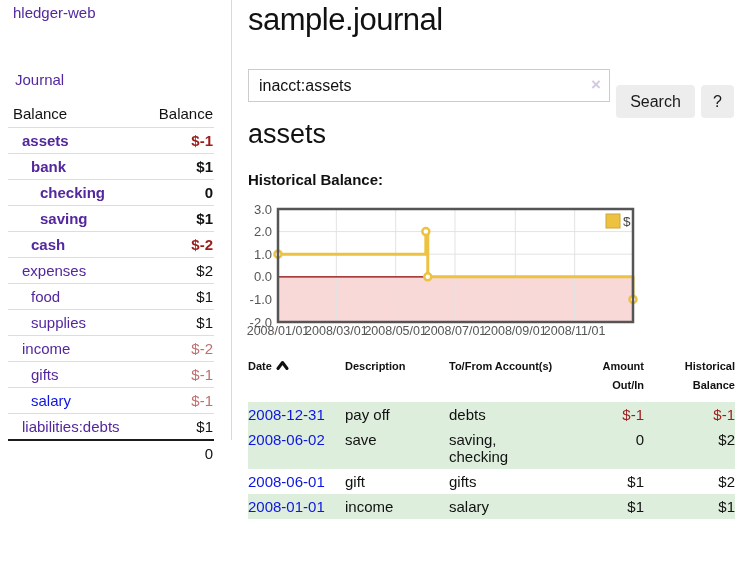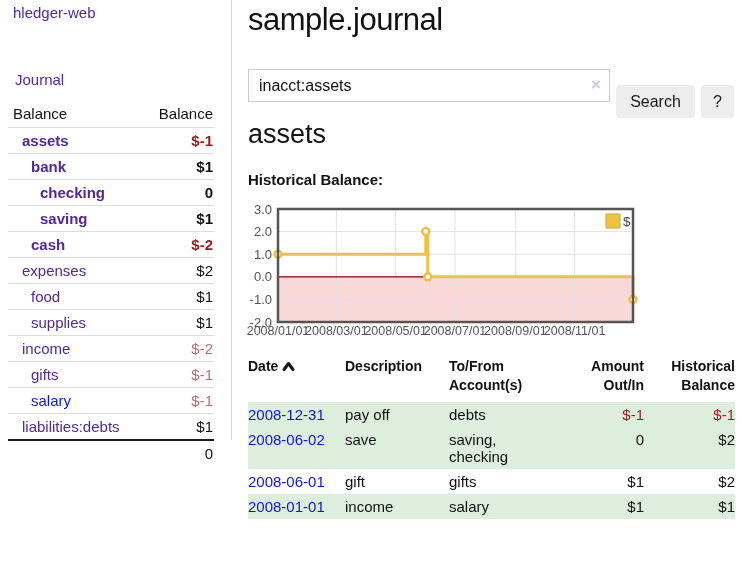--- a/index.html
+++ b/index.html
@@ -52,21 +52,21 @@
 
   
   table.register { position: absolute; left: 0; top: 355px; width: 487px;
     border-collapse: collapse; table-layout: fixed; font-size: 15px; }
   table.register col.c-date { width: 97px; }
   table.register col.c-desc { width: 104px; }
   table.register col.c-acct { width: 120px; }
   table.register col.c-amt  { width: 75px; }
   table.register col.c-hist { width: 91px; }
   table.register th { text-align: left; vertical-align: top; padding: 2px 0 7px 0;
-    font-size: 14px; line-height: 19px; }
+    font-size: 11px; line-height: 19px; }
   table.register th.r, table.register td.r { text-align: right; }
   table.register td { vertical-align: top; padding: 4px 0; line-height: 17px; }
   table.register td.acct { padding-right: 20px; }
   table.register tr.green { background: #ddeedd; }
   .sort-icon { display: inline-block; vertical-align: -1px; margin-left: 4px; }
 </style>
 </head>
 <body>
 
 <div class="sidebar">

